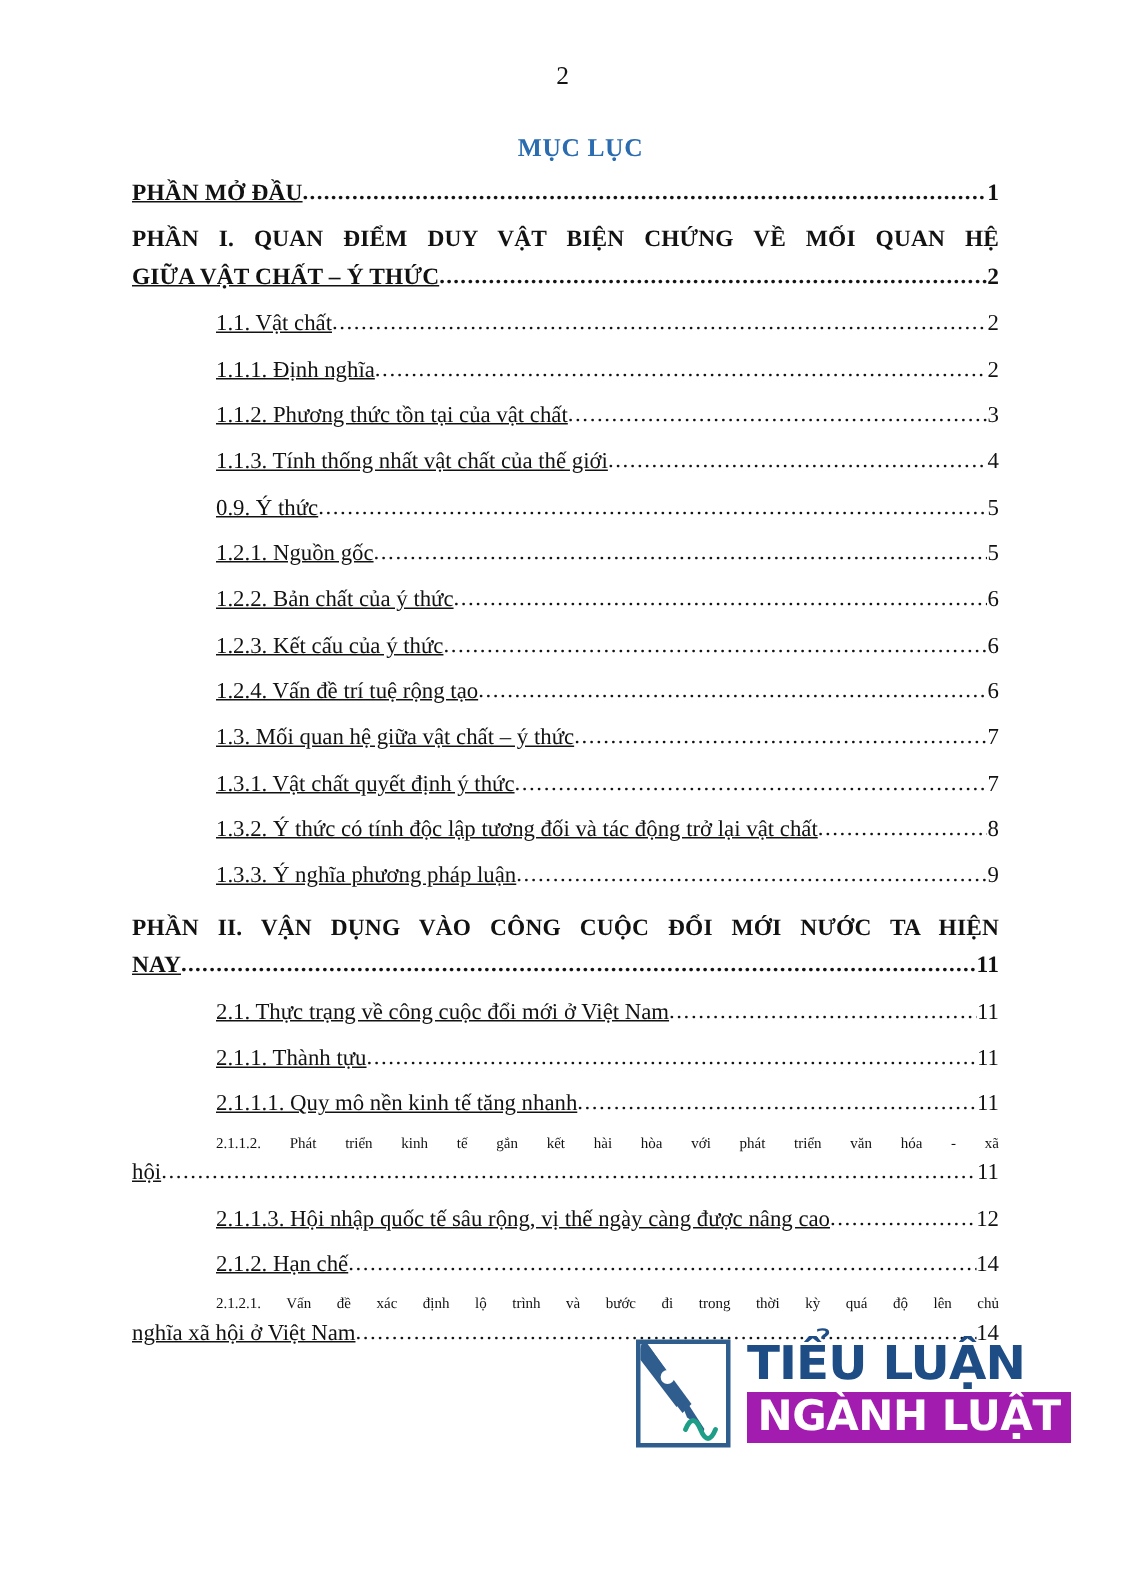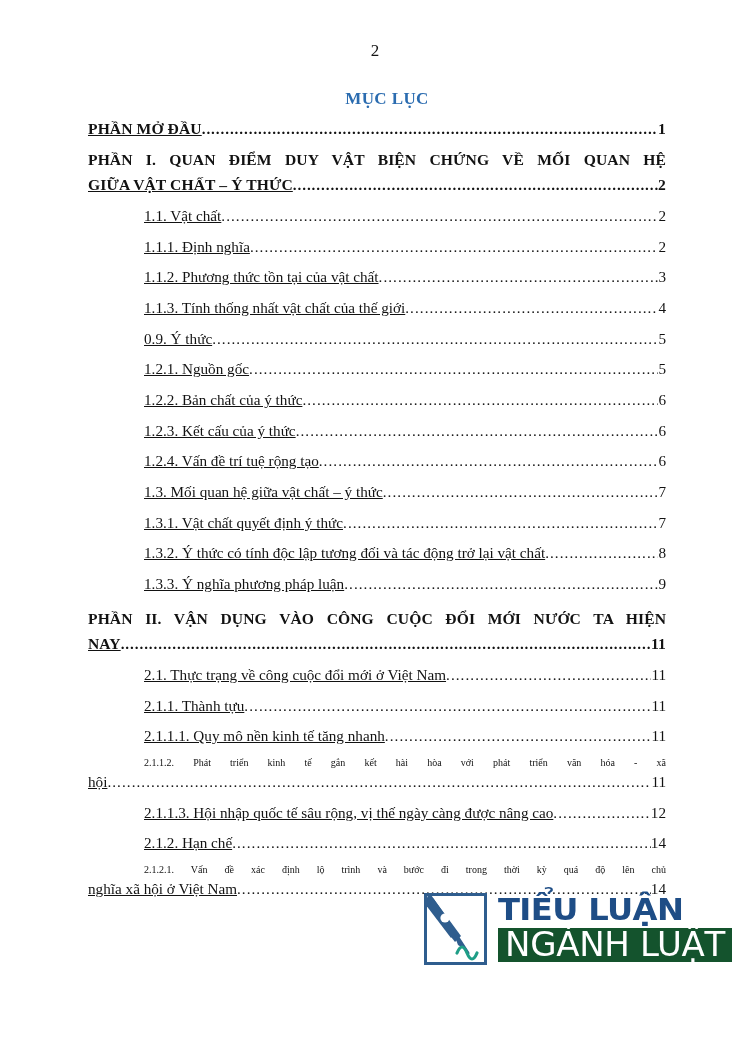--- a/index.html
+++ b/index.html
@@ -164,25 +164,25 @@
     line-height: 32px;
     letter-spacing: -0.6px;
     color: #1e4d86;
     white-space: nowrap;
     transform: scaleX(1.04);
     transform-origin: left center;
   }
   .logo-bot {
     margin-top: 3px;
     display: inline-block;
-    background: #14532d;
+    background: #a21caf;
     color: #ffffff;
     font-family: "DejaVu Sans", "Liberation Sans", sans-serif;
-    font-weight: 400;
-    font-size: 34px;
+    font-weight: 700;
+    font-size: 28px;
     line-height: 30px;
     letter-spacing: -0.3px;
     padding: 1px 7px 3px 7px;
     white-space: nowrap;
   }
 </style>
 </head>
 <body>
 
 <div class="page">

